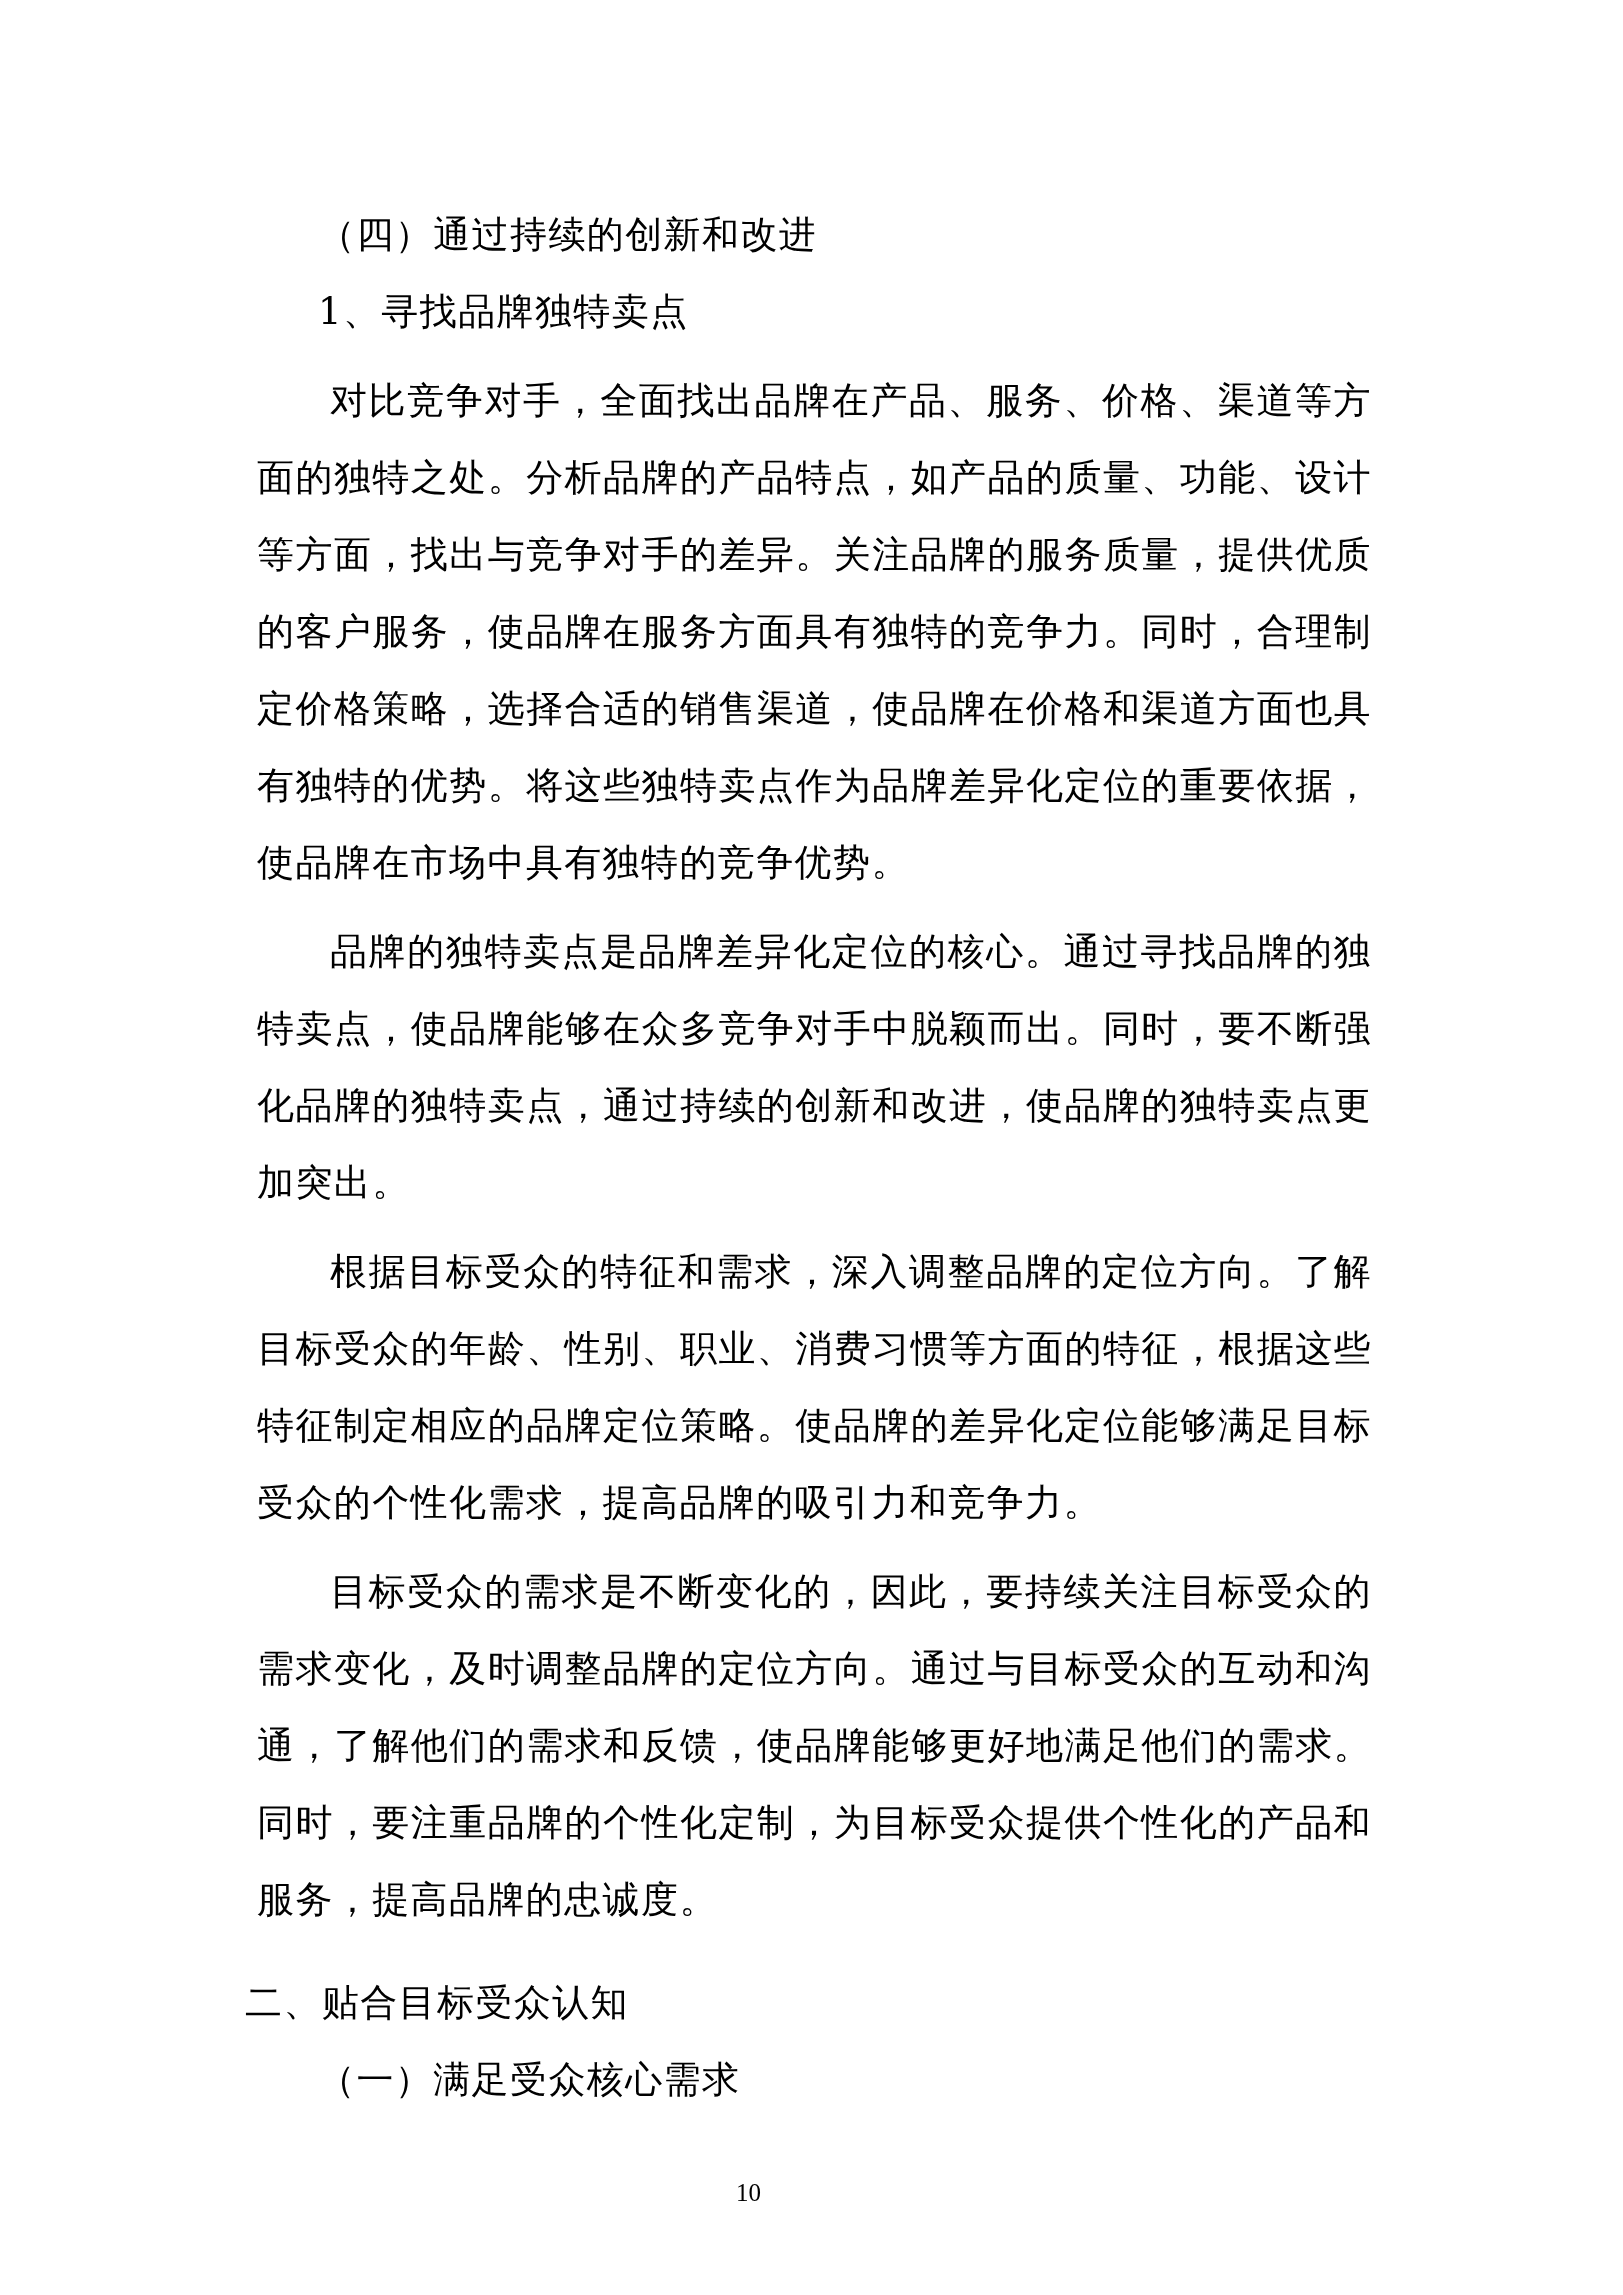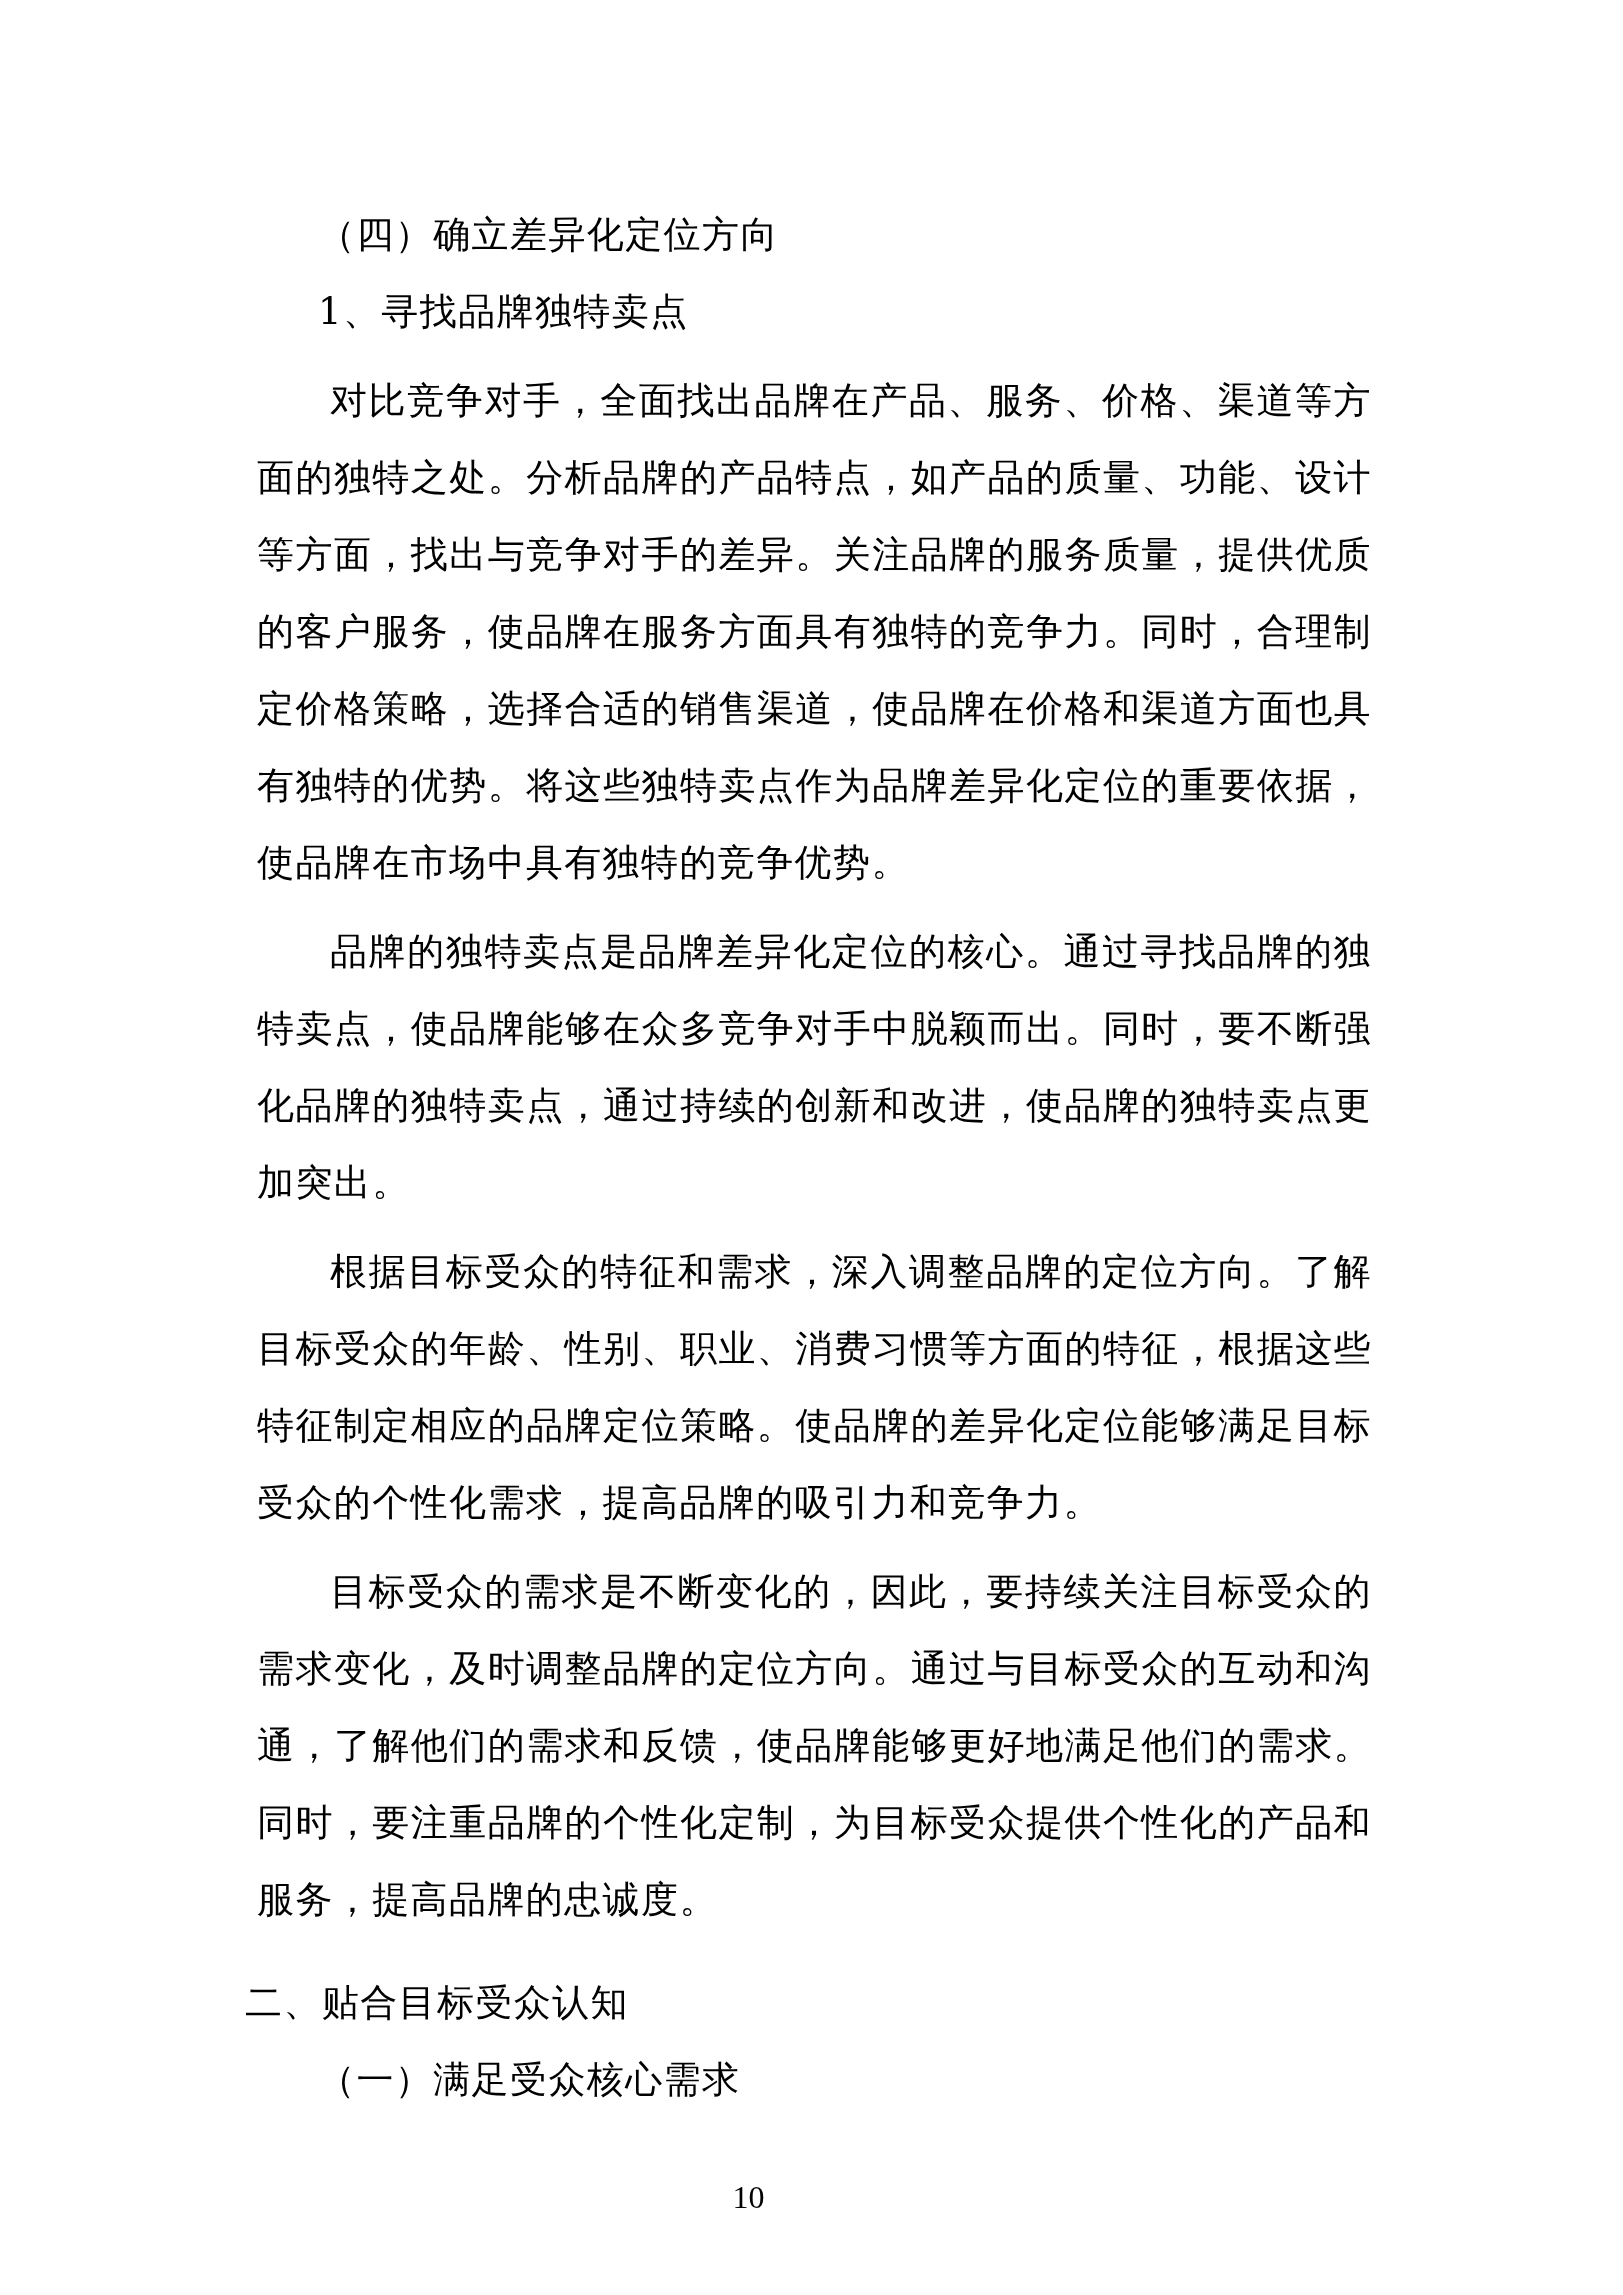--- a/index.html
+++ b/index.html
@@ -6,28 +6,28 @@
   body { width: 1623px; height: 2295px; position: relative; overflow: hidden;
          font-family: "DejaVu Serif", "Liberation Serif", serif; color: #000000; }
   .page { position: absolute; left: 0; top: 0; width: 1623px; height: 2295px; background: #fff; }
   .content { position: absolute; left: 245px; top: 196px; width: 1139px; }
   .line { font-size: 37px; line-height: 77px; height: 77px; white-space: nowrap; letter-spacing: 1.4px; }
   .para { font-size: 37px; line-height: 77px; text-indent: 73px; text-align: justify; text-align-last: left; letter-spacing: 1.4px; margin: 12px; }
   .h-sub { padding-left: 73px; }
   .h-item { padding-left: 73px; }
   .h-main { margin-top: 26px; padding-left: 0; }
   .page-number { position: absolute; top: 2179px; left: 0; width: 1497px; text-align: center;
-                 font-size: 32px; font-family: "Liberation Serif", "DejaVu Serif", serif; }
+                 font-size: 25px; font-family: "Liberation Serif", "DejaVu Serif", serif; }
 </style>
 </head>
 <body>
 
 <div class="page">
   <div class="content">
-    <div class="line h-sub">（四）确立差异化定位方向</div>
+    <div class="line h-sub">（四）通过持续的创新和改进</div>
     <div class="line h-item">1、寻找品牌独特卖点</div>
     <p class="para">对比竞争对手，全面找出品牌在产品、服务、价格、渠道等方面的独特之处。分析品牌的产品特点，如产品的质量、功能、设计等方面，找出与竞争对手的差异。关注品牌的服务质量，提供优质的客户服务，使品牌在服务方面具有独特的竞争力。同时，合理制定价格策略，选择合适的销售渠道，使品牌在价格和渠道方面也具有独特的优势。将这些独特卖点作为品牌差异化定位的重要依据，使品牌在市场中具有独特的竞争优势。</p>
     <p class="para">品牌的独特卖点是品牌差异化定位的核心。通过寻找品牌的独特卖点，使品牌能够在众多竞争对手中脱颖而出。同时，要不断强化品牌的独特卖点，通过持续的创新和改进，使品牌的独特卖点更加突出。</p>
     <p class="para">根据目标受众的特征和需求，深入调整品牌的定位方向。了解目标受众的年龄、性别、职业、消费习惯等方面的特征，根据这些特征制定相应的品牌定位策略。使品牌的差异化定位能够满足目标受众的个性化需求，提高品牌的吸引力和竞争力。</p>
     <p class="para">目标受众的需求是不断变化的，因此，要持续关注目标受众的需求变化，及时调整品牌的定位方向。通过与目标受众的互动和沟通，了解他们的需求和反馈，使品牌能够更好地满足他们的需求。同时，要注重品牌的个性化定制，为目标受众提供个性化的产品和服务，提高品牌的忠诚度。</p>
     <div class="line h-main">二、贴合目标受众认知</div>
     <div class="line h-sub">（一）满足受众核心需求</div>
   </div>
   <div class="page-number">10</div>
 </div>

